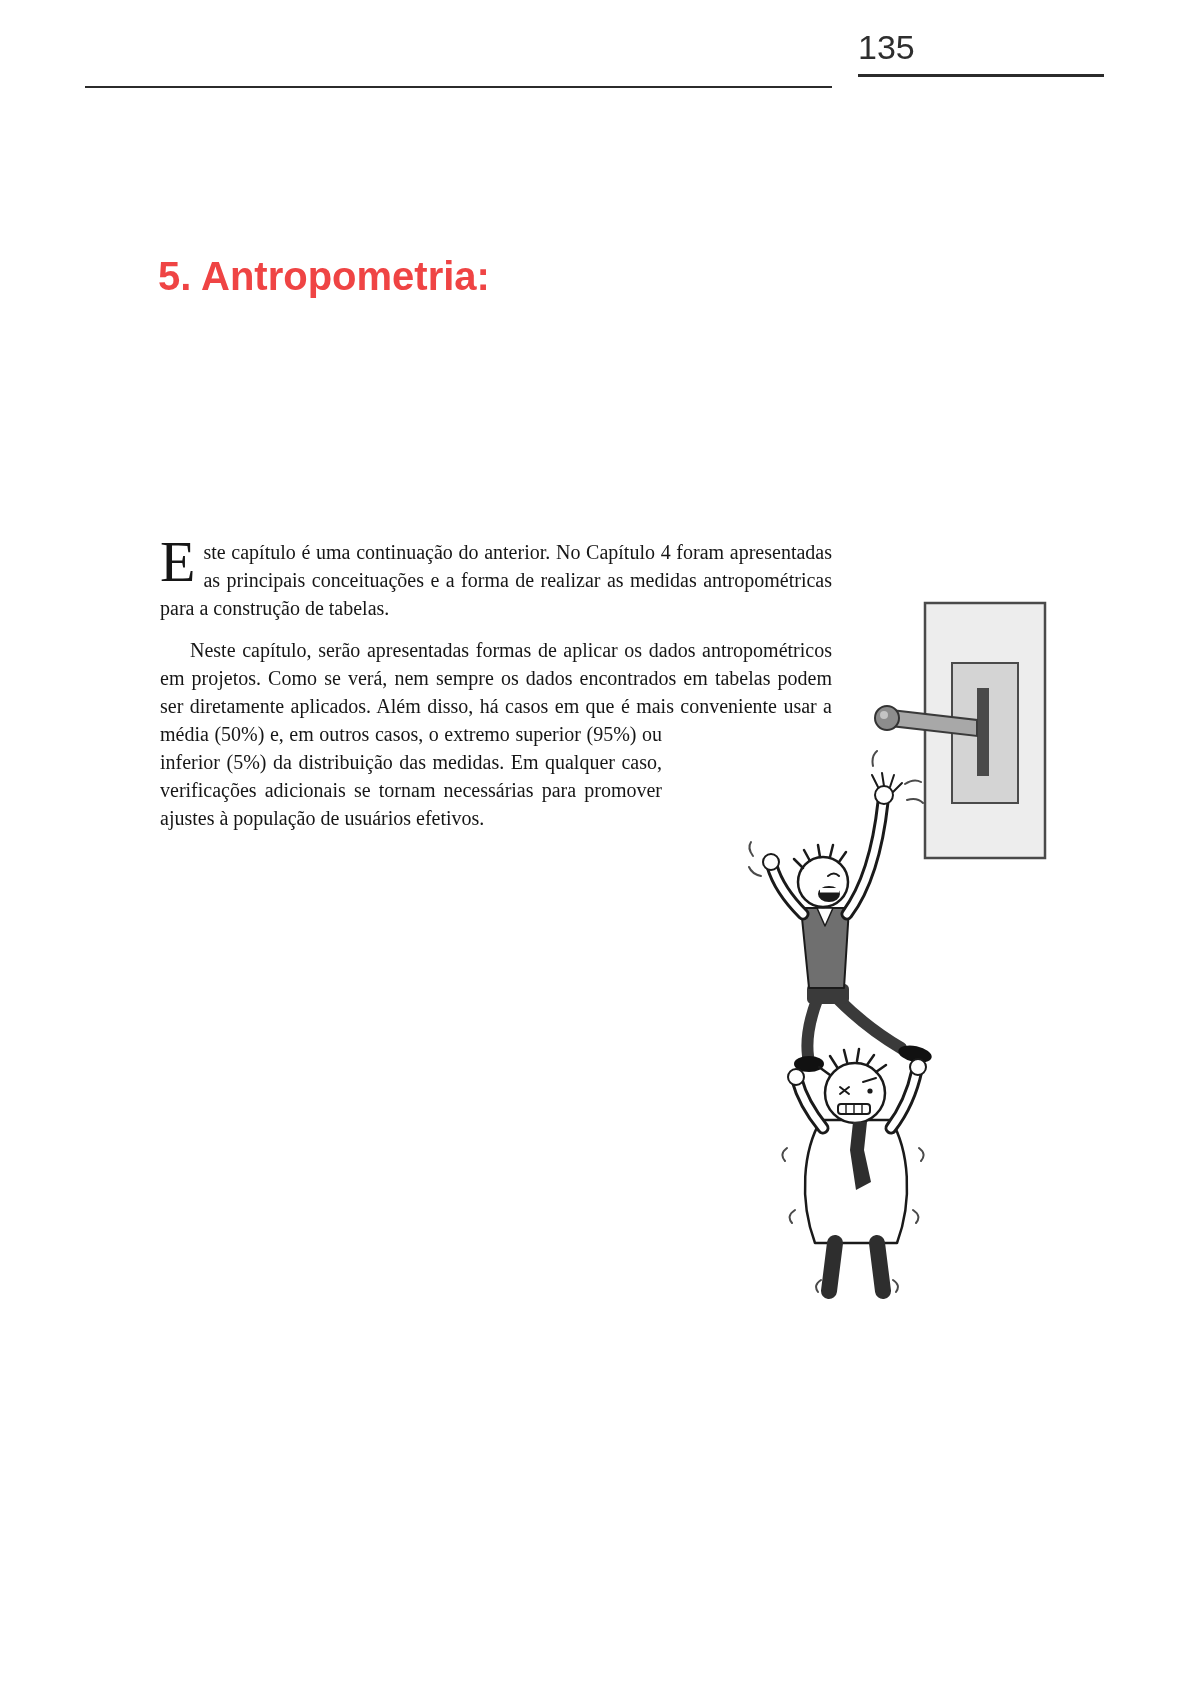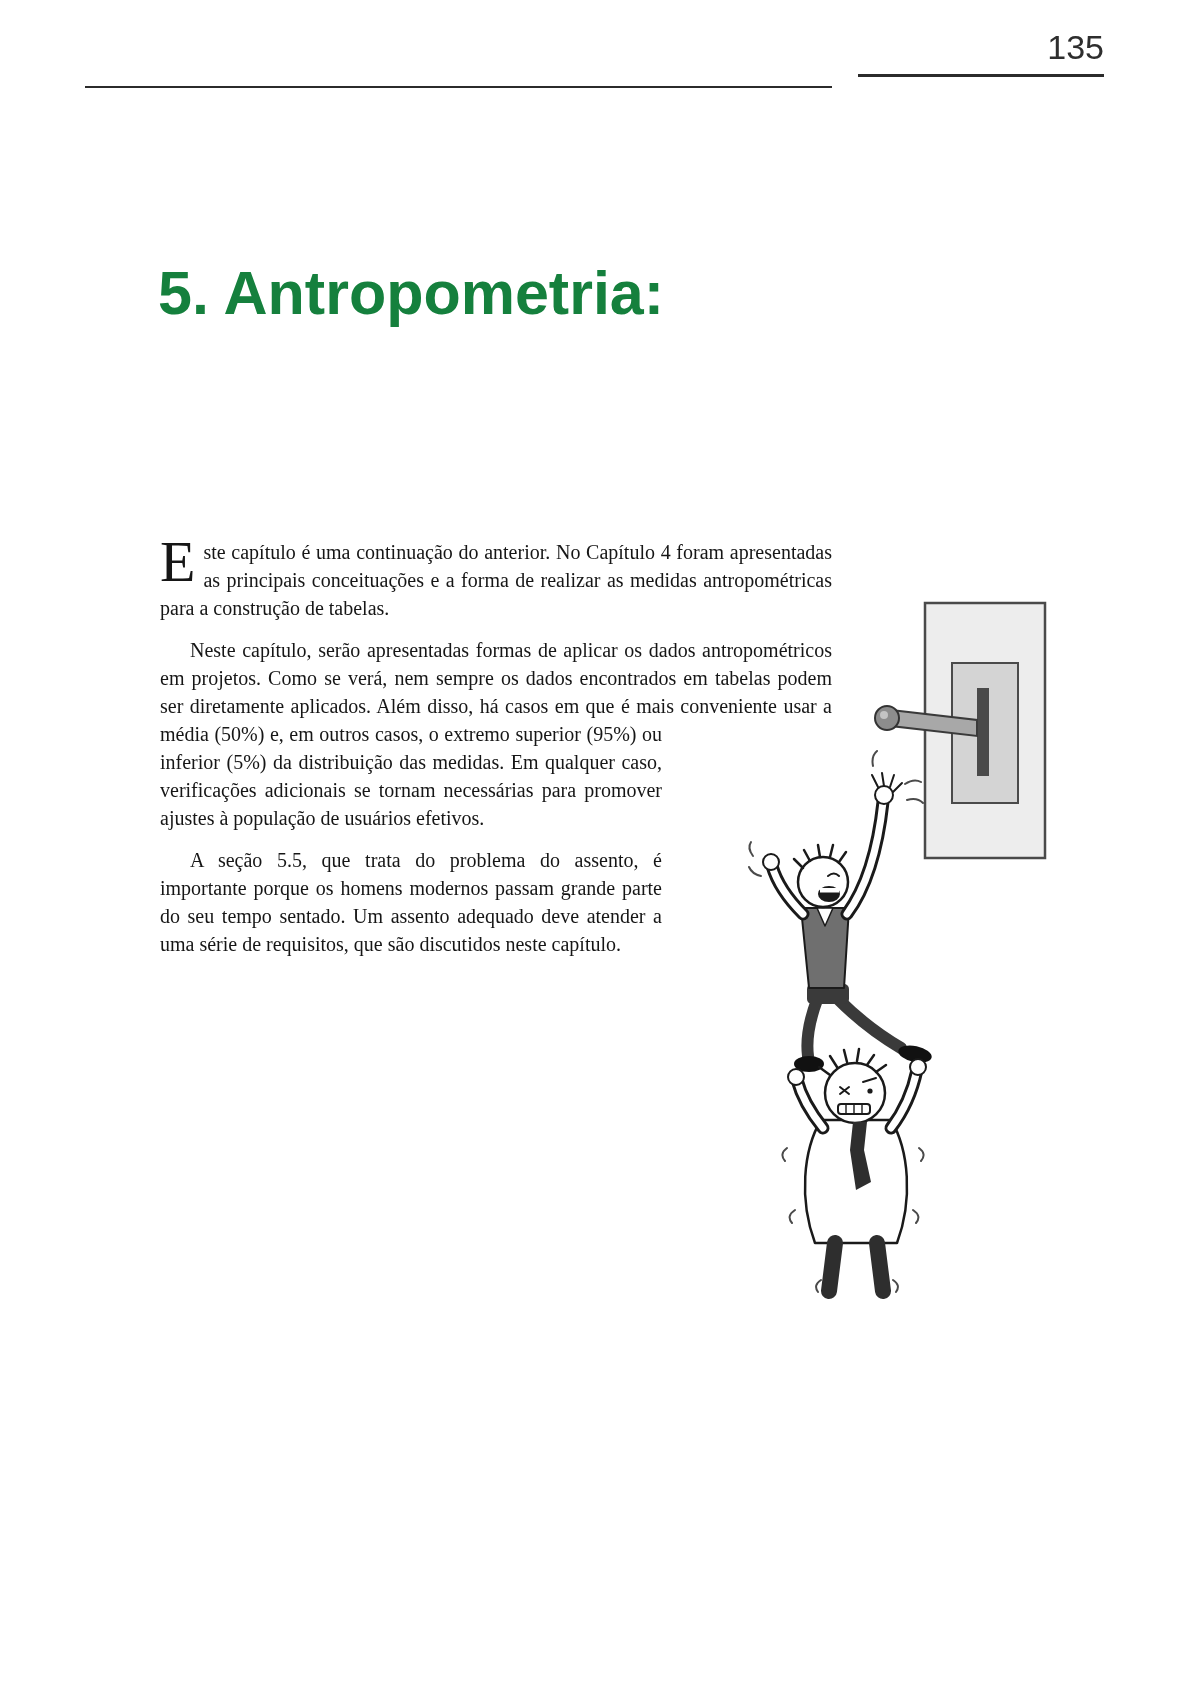--- a/index.html
+++ b/index.html
@@ -10,33 +10,33 @@
     overflow:hidden;
     font-family:"Liberation Serif", serif;
     color:#1a1a1a;
   }
   .rule-main {
     position:absolute; left:85px; top:86px;
     width:747px; height:2px; background:#2b2b2b;
   }
   .folio {
     position:absolute; left:858px; top:28px; width:246px;
-    text-align:right;
+    text-align:left;
     font-family:"Liberation Sans", sans-serif;
     font-size:34px; font-weight:400; color:#2e2e2e;
   }
   .rule-folio {
     position:absolute; left:858px; top:74px;
     width:246px; height:3px; background:#2b2b2b;
   }
   .chapter-title {
     position:absolute; left:158px; top:244px;
     font-family:"Liberation Sans", sans-serif;
-    font-weight:700; font-size:61px; line-height:1.62;
-    color:#15803d;
+    font-weight:700; font-size:40px; line-height:1.62;
+    color:#ef4444;
   }
   .chapter-title .line2 { padding-left:56px; }
 
   .body-text {
     position:absolute; left:160px; top:538px; width:672px;
     font-size:20px; line-height:28px;
     text-align:justify; color:#161616;
   }
   .body-text p { margin:0 0 14px 0; }
   .body-text p.indent { text-indent:30px; }
@@ -64,21 +64,20 @@
   <div class="folio">135</div>
   <div class="rule-folio"></div>
 
   <h1 class="chapter-title">
     <div class="line1">5. Antropometria:</div>
   </h1>
 
   <div class="body-text">
     <p><span class="dropcap">E</span><span>ste capítulo é uma continuação do anterior. No Capítulo 4 foram apresentadas as principais conceituações e a forma de realizar as medidas antropométricas para a construção de tabelas.</span></p>
     <p class="indent"><span class="sp1"></span><span class="sp2"></span><span>Neste capítulo, serão apresentadas formas de aplicar os dados antropométricos em projetos. Como se verá, nem sempre os dados encontrados em tabelas podem ser diretamente aplicados. Além disso, há casos em que é mais conveniente usar a média (50%) e, em outros casos, o extremo superior (95%) ou inferior (5%) da distribuição das medidas. Em qualquer caso, verificações adicionais se tornam necessárias para promover ajustes à população de usuários efetivos.</span></p>
-    <p class="indent"><span>A seção 5.5, que trata do problema do assento, é importante porque os homens modernos passam grande parte do seu tempo sentado. Um assento adequado deve atender a uma série de requisitos, que são discutidos neste capítulo.</span></p>
   </div>
 
   <div class="illustration">
     <svg viewBox="0 0 440 715" xmlns="http://www.w3.org/2000/svg">
 
       <g>
         <rect x="300" y="15" width="120" height="255" fill="#ededed" stroke="#4a4a4a" stroke-width="2.5"></rect>
         <rect x="327" y="75" width="66" height="140" fill="#d4d4d4" stroke="#4a4a4a" stroke-width="2"></rect>
         <rect x="352" y="100" width="12" height="88" fill="#4a4a4a"></rect>
         <path d="M266 122 L352 132 L352 148 L266 138 Z" fill="#a8a8a8" stroke="#3a3a3a" stroke-width="2"></path>

